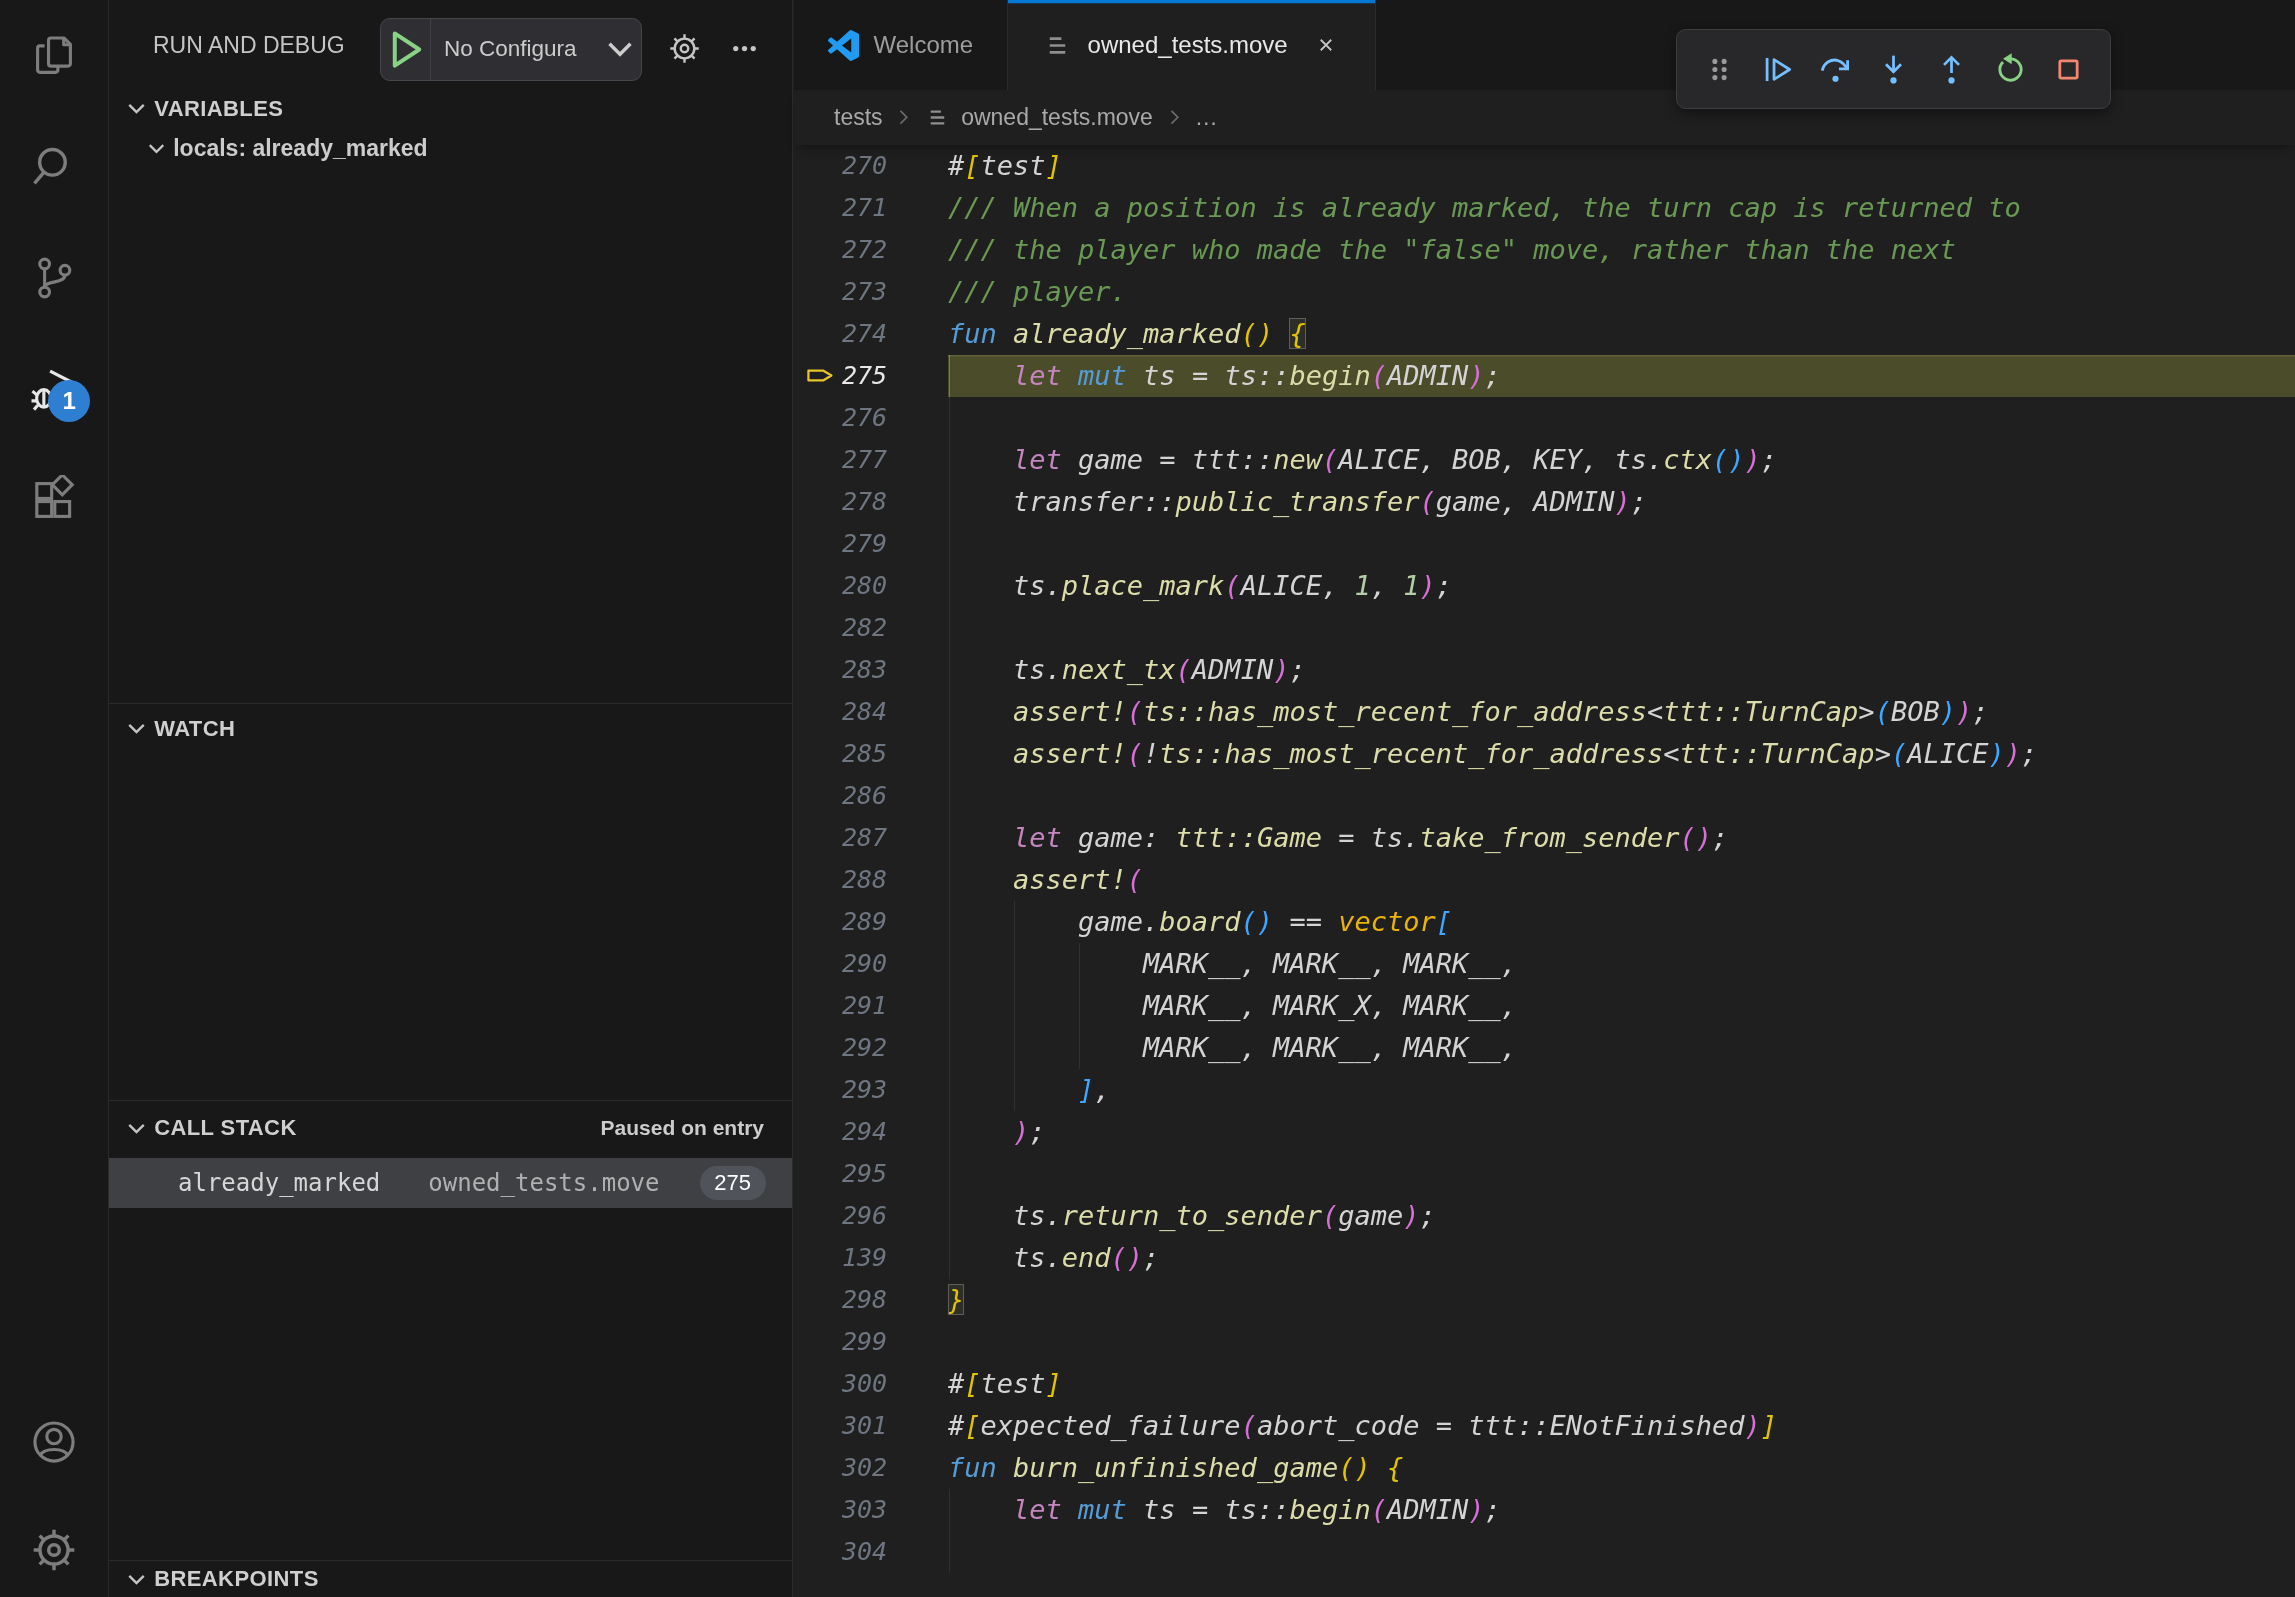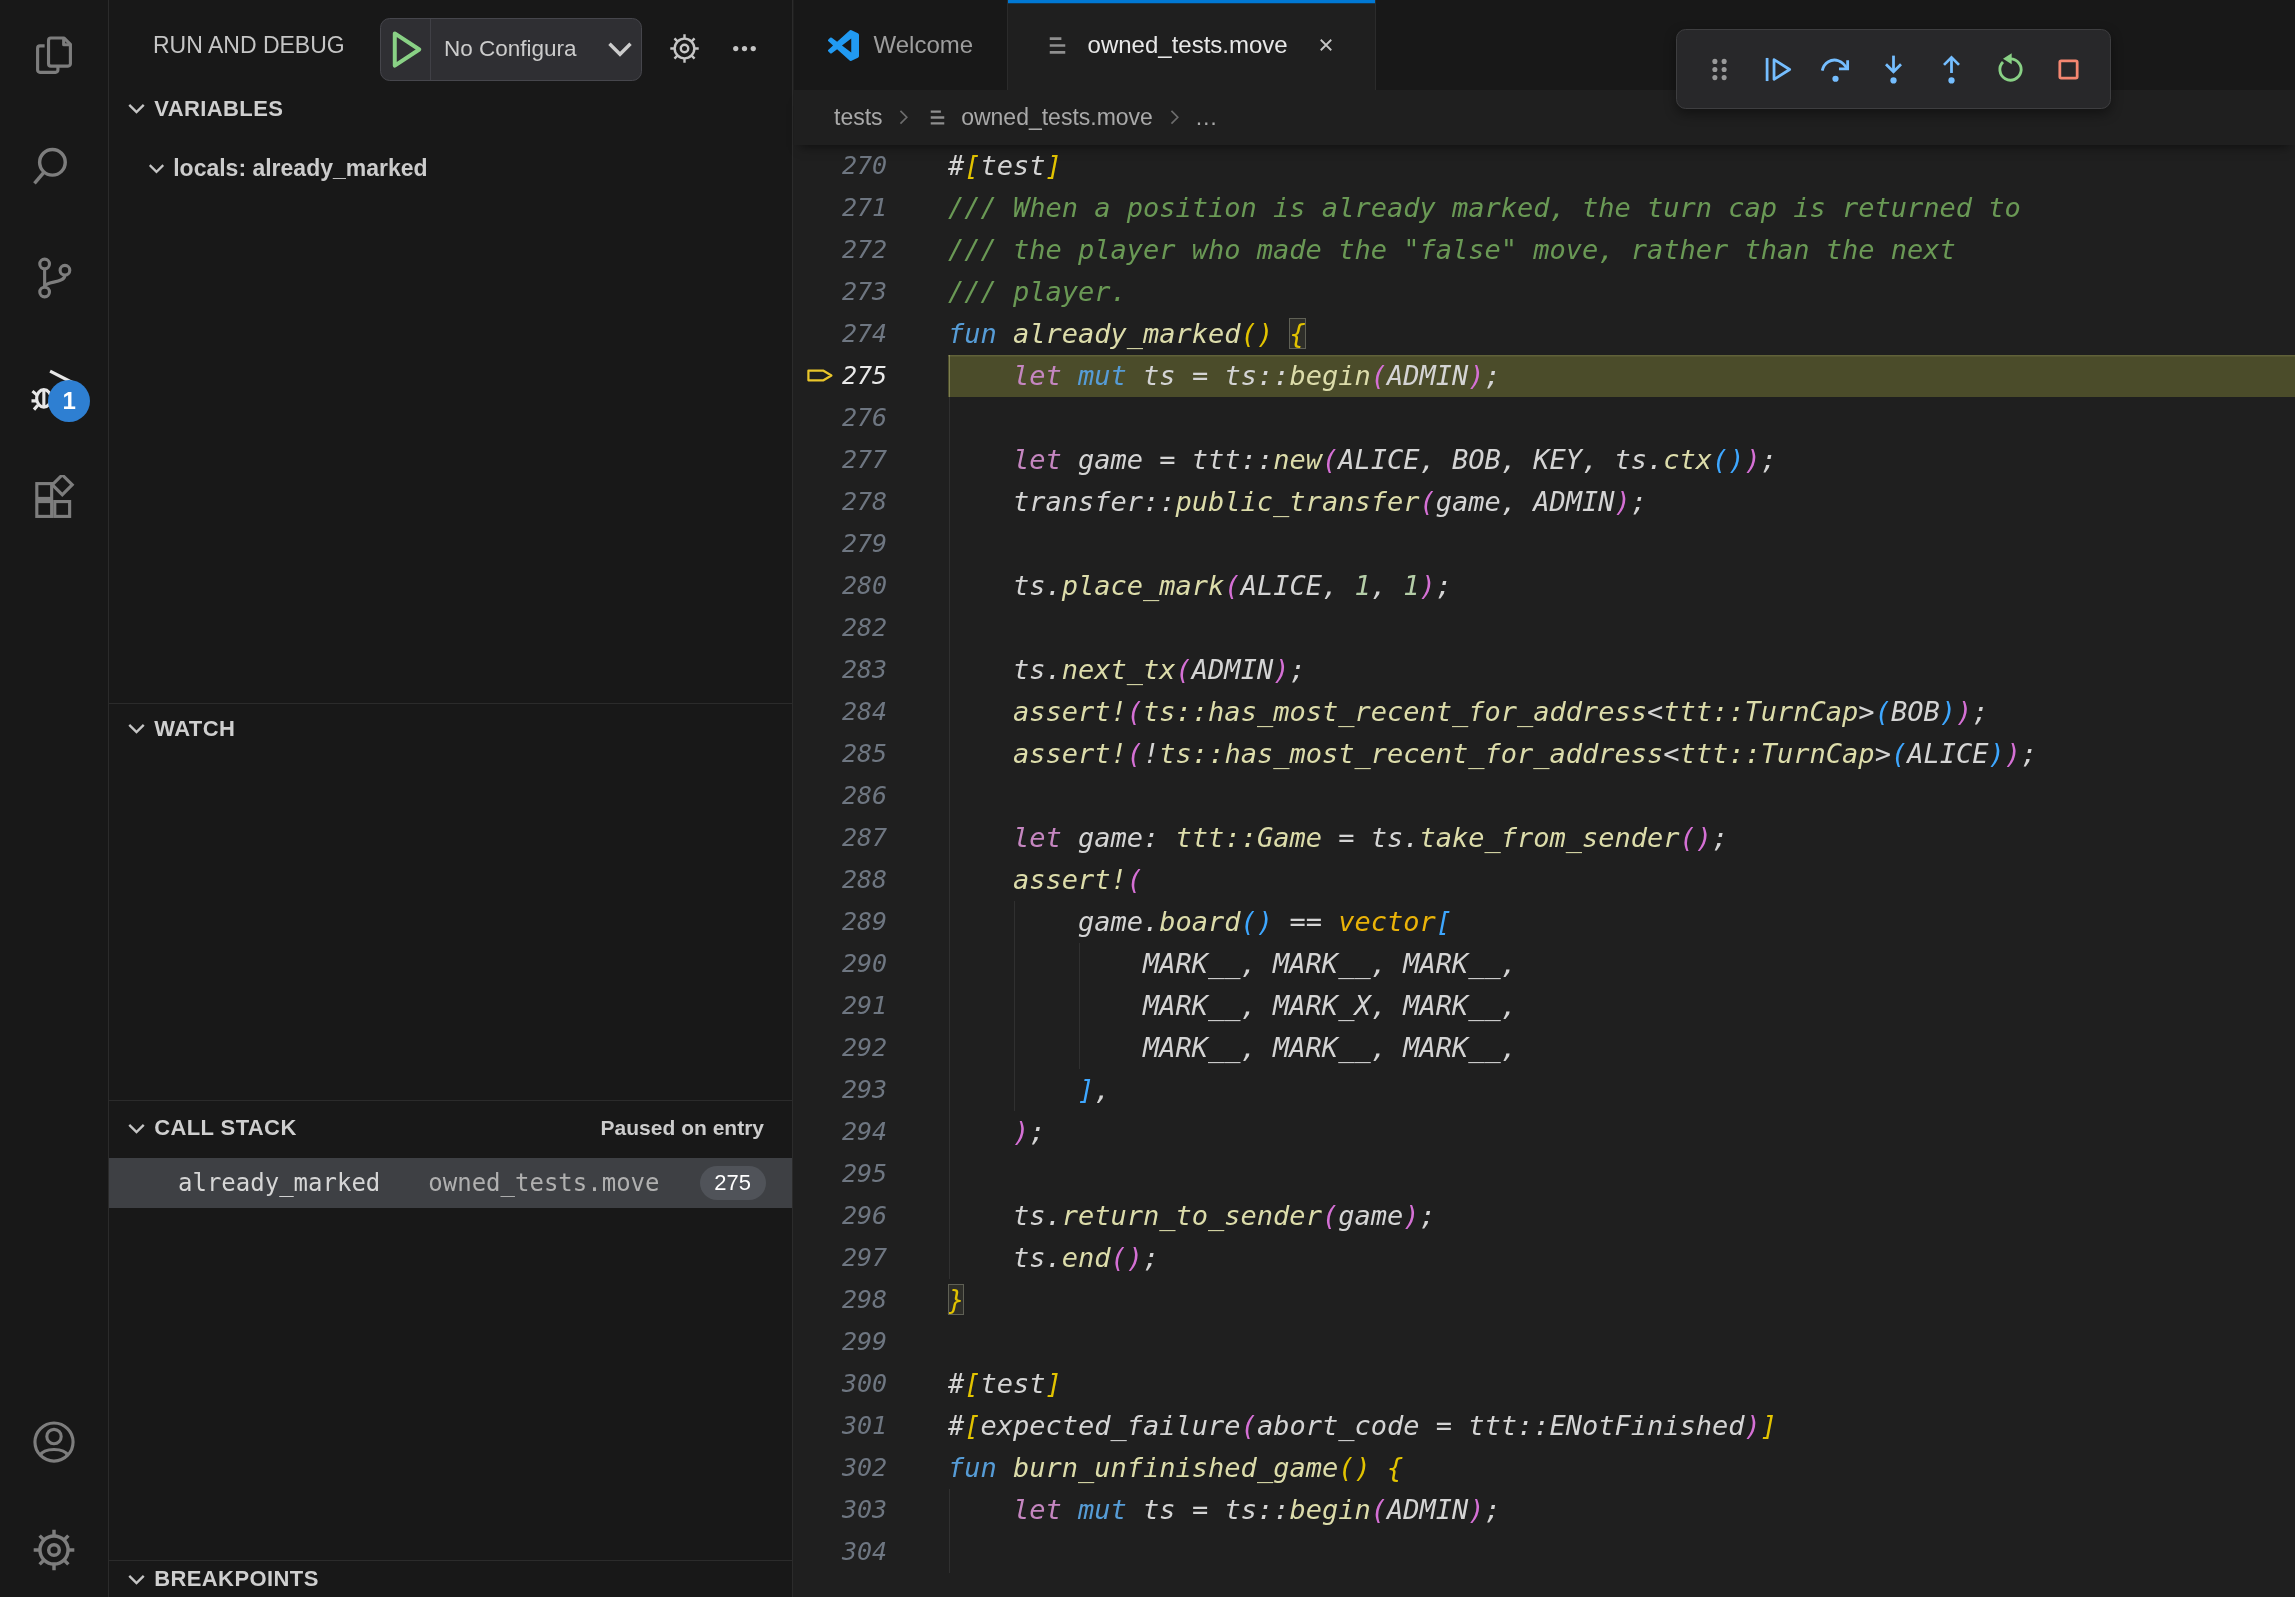--- a/index.html
+++ b/index.html
@@ -55,21 +55,21 @@
 
   .sec-head { position:absolute; left:0; width:100%; display:flex; align-items:center;
     color:#cfcfcf; cursor:pointer; }
   .sec-chev { width:29px; height:29px; color:#c5c5c5; margin-left:13px; flex:none; }
   .sec-label { font-size:22px; font-weight:bold; margin-left:3.2px; letter-spacing:0.4px; white-space:nowrap; }
   .sec-border { border-top:0.8px solid #2b2b2b; }
   .sec-status { margin-left:auto; margin-right:28px; font-size:21px; font-weight:bold; color:#cccccc; }
 
   #sec-variables { top:87px; height:43px; }
   .scope-row { position:absolute; left:0; top:135px; width:100%; height:47px;
-    display:flex; align-items:flex-end; cursor:pointer; }
+    display:flex; align-items:flex-start; cursor:pointer; }
   .scope-chev { width:27px; height:27px; color:#c5c5c5; margin-left:34px; flex:none; }
   .scope-label { font-size:23px; font-weight:600; color:#cccccc; margin-left:3.2px; }
 
   #sec-watch { top:703px; height:50px; }
   #sec-callstack { top:1100px; height:55px; }
   #stack-frames { position:absolute; left:0; top:1158px; width:100%; }
   .frame-row { height:50px; background:#3e4044; display:flex; align-items:center; cursor:pointer; }
   .frame-name { margin-left:69px; font-family:"DejaVu Sans Mono", monospace; font-size:24px; color:#d6d6d6; }
   .frame-file { margin-left:48px; font-family:"DejaVu Sans Mono", monospace; font-size:24px; color:#b0b0b0; }
   .frame-line { margin-left:auto; margin-right:26.5px; background:#505359; color:#ffffff;
@@ -483,21 +483,21 @@
           <div class="cl-body"><span class="guide" style="left: calc(0ch + 0.8px);"></span></div>
         </div>
         <div class="cl">
           <div class="cl-glyph"></div>
           <div class="cl-num">296</div>
           <div class="cl-deco"></div>
           <div class="cl-body"><span class="guide" style="left: calc(0ch + 0.8px);"></span><span class="tok-w">    ts.</span><span class="tok-fn">return_to_sender</span><span class="tok-b2">(</span><span class="tok-w">game</span><span class="tok-b2">)</span><span class="tok-w">;</span></div>
         </div>
         <div class="cl">
           <div class="cl-glyph"></div>
-          <div class="cl-num">297</div>
+          <div class="cl-num">139</div>
           <div class="cl-deco"></div>
           <div class="cl-body"><span class="guide" style="left: calc(0ch + 0.8px);"></span><span class="tok-w">    ts.</span><span class="tok-fn">end</span><span class="tok-b2">()</span><span class="tok-w">;</span></div>
         </div>
         <div class="cl">
           <div class="cl-glyph"></div>
           <div class="cl-num">298</div>
           <div class="cl-deco"></div>
           <div class="cl-body"><span class="tok-b1 tok-match">}</span></div>
         </div>
         <div class="cl">

